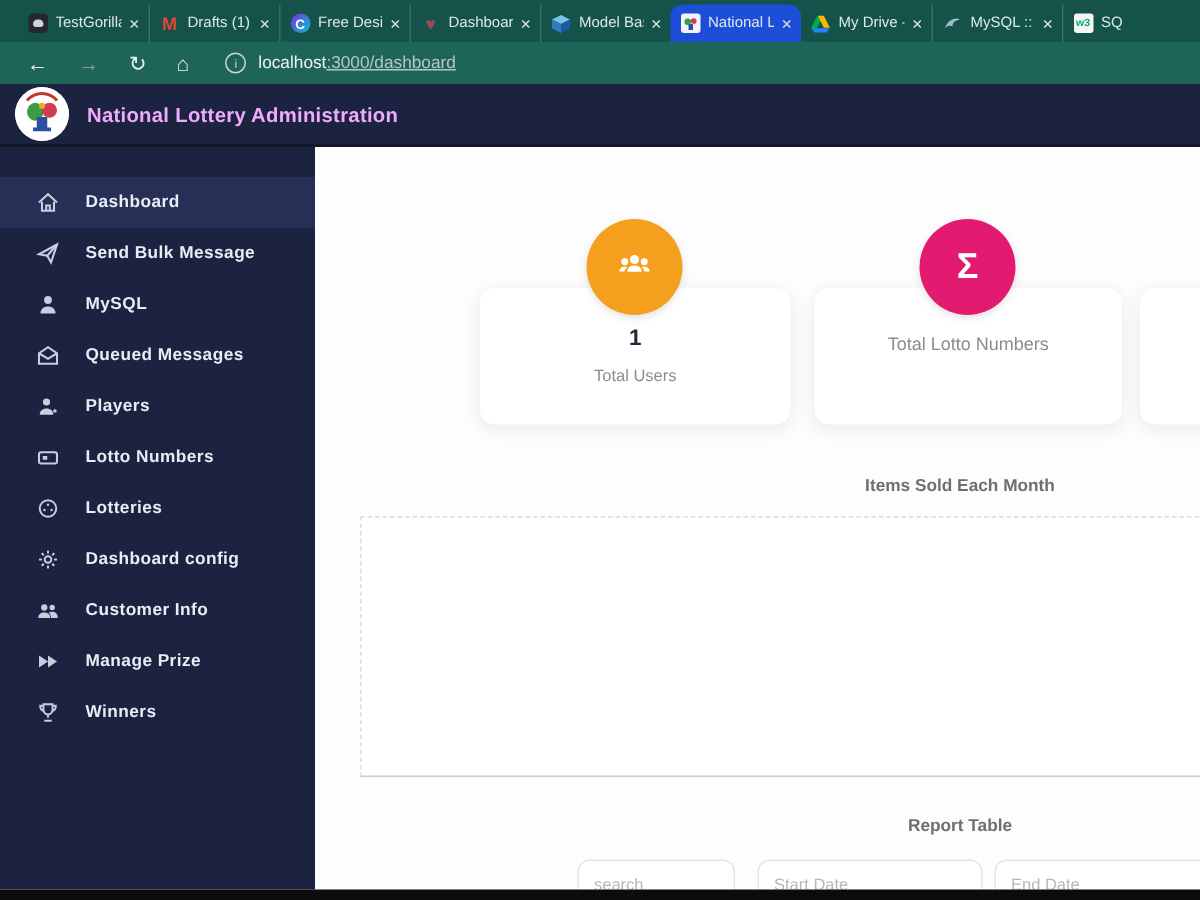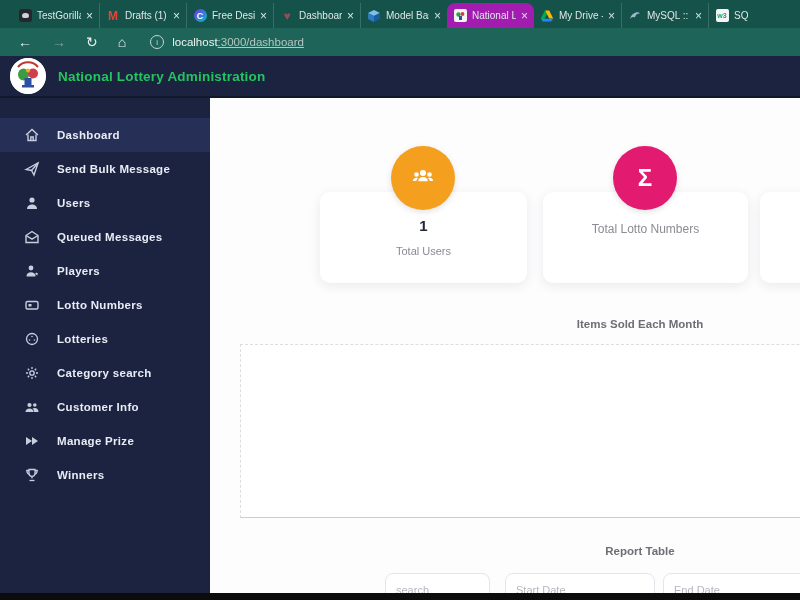--- a/index.html
+++ b/index.html
@@ -5,21 +5,21 @@
   html,body{margin:0;padding:0;}
   body{width:800px;height:600px;overflow:hidden;position:relative;background:#fff;
        font-family:"Liberation Sans",sans-serif;}
 
   
   .tabstrip{position:absolute;left:0;top:0;width:800px;height:28px;background:#14524a;
             display:flex;align-items:flex-end;padding-left:12px;box-sizing:border-box;}
   .tab{height:25px;width:87px;display:flex;align-items:center;gap:5px;padding:0 6px;
        box-sizing:border-box;color:#dde9e6;font-size:10px;position:relative;cursor:default;}
   .tab + .tab{border-left:1px solid rgba(255,255,255,.16);}
-  .tab.active{background:#a21caf;border-radius:8px 8px 0 0;border-left:none;}
+  .tab.active{background:#1d4ed8;border-radius:8px 8px 0 0;border-left:none;}
   .tab.active + .tab{border-left:none;}
   .tab-title{flex:1;white-space:nowrap;overflow:hidden;}
   .tab-close{font-size:12px;color:#d5e4e1;line-height:1;}
   .fav{width:14px;height:14px;flex:none;display:flex;align-items:center;justify-content:center;}
   .fav-sq-dark{width:13px;height:13px;border-radius:3px;background:#26262e;display:flex;align-items:center;justify-content:center;}
   .fav-sq-dark i{width:7px;height:5px;border-radius:3px 3px 2px 2px;background:#cfd2d8;display:block;}
   .fav-gmail{color:#ea4335;font-weight:bold;font-size:12px;}
   .fav-canva{width:13px;height:13px;border-radius:50%;background:linear-gradient(135deg,#7d2ae8,#00c4cc);
              color:#fff;font-size:9px;font-weight:bold;display:flex;align-items:center;justify-content:center;}
   .fav-heart{color:#9a4a57;font-size:12px;}
@@ -34,21 +34,21 @@
   .info-badge{width:12px;height:12px;border:1px solid #c7d6d2;border-radius:50%;font-size:8px;
               display:flex;align-items:center;justify-content:center;color:#c7d6d2;font-style:normal;}
   .url-host{color:#eef4f2;}
   .url-path{color:#b4c7c2;text-decoration:underline;}
 
   
   .appheader{position:absolute;left:0;top:56px;width:800px;height:42px;background:#1b2340;
              display:flex;align-items:center;gap:12px;padding-left:10px;box-sizing:border-box;
              border-bottom:2px solid #121729;}
   .logo{width:36px;height:36px;border-radius:50%;background:#fff;flex:none;overflow:hidden;}
-  .app-title{color:#22c55e;font-weight:bold;font-size:13.5px;letter-spacing:.2px;}
+  .app-title{color:#f0abfc;font-weight:bold;font-size:13.5px;letter-spacing:.2px;}
 
   
   .sidebar{position:absolute;left:0;top:98px;width:210px;height:495px;background:#1b2340;
            padding-top:20px;box-sizing:border-box;}
   .sitem{height:34px;display:flex;align-items:center;padding-left:24px;gap:17px;
          color:#e9ecf5;font-size:11.5px;font-weight:bold;letter-spacing:.3px;cursor:default;}
   .sitem.active{background:#262f55;}
   .sicon{width:16px;height:16px;flex:none;display:flex;align-items:center;justify-content:center;}
   .sicon svg{display:block;}
 
@@ -229,21 +229,21 @@
     <span>Send Bulk Message</span>
   </div>
 
   <div class="sitem">
     <span class="sicon">
       <svg width="16" height="16" viewBox="0 0 16 16" fill="#c9cede">
         <circle cx="8" cy="5" r="2.6"></circle>
           <path d="M3 14 c0-3 2.2-4.6 5-4.6 s5 1.6 5 4.6 Z"></path>
       </svg>
     </span>
-    <span>Users</span>
+    <span>MySQL</span>
   </div>
 
   <div class="sitem">
     <span class="sicon">
       <svg width="16" height="16" viewBox="0 0 16 16" fill="none" stroke="#c9cede" stroke-width="1.4">
         <path d="M2 6.5 L8 2.5 L14 6.5 V13.5 H2 Z"></path>
           <path d="M2 6.5 L8 10.2 L14 6.5"></path>
       </svg>
     </span>
     <span>Queued Messages</span>
@@ -282,21 +282,21 @@
     <span>Lotteries</span>
   </div>
 
   <div class="sitem">
     <span class="sicon">
       <svg width="16" height="16" viewBox="0 0 16 16" fill="none" stroke="#c9cede" stroke-width="1.3">
         <circle cx="8" cy="8" r="2.2"></circle>
         <path d="M8 2 V4 M8 12 V14 M2 8 H4 M12 8 H14 M3.8 3.8 L5.2 5.2 M10.8 10.8 L12.2 12.2 M12.2 3.8 L10.8 5.2 M5.2 10.8 L3.8 12.2"></path>
       </svg>
     </span>
-    <span>Category search</span>
+    <span>Dashboard config</span>
   </div>
 
   <div class="sitem">
     <span class="sicon">
       <svg width="16" height="16" viewBox="0 0 16 16" fill="#c9cede">
         <circle cx="5.5" cy="6" r="2.1"></circle>
           <circle cx="10.8" cy="6" r="1.8"></circle>
         <path d="M1.5 13 c0-2.4 1.8-3.6 4-3.6 s4 1.2 4 3.6 Z"></path>
         <path d="M10 13 c0-1.8 -0.6-2.9 -1.6-3.5 0.7-0.4 1.5-0.6 2.4-0.6 2 0 3.7 1.1 3.7 4.1 Z"></path>
       </svg>

